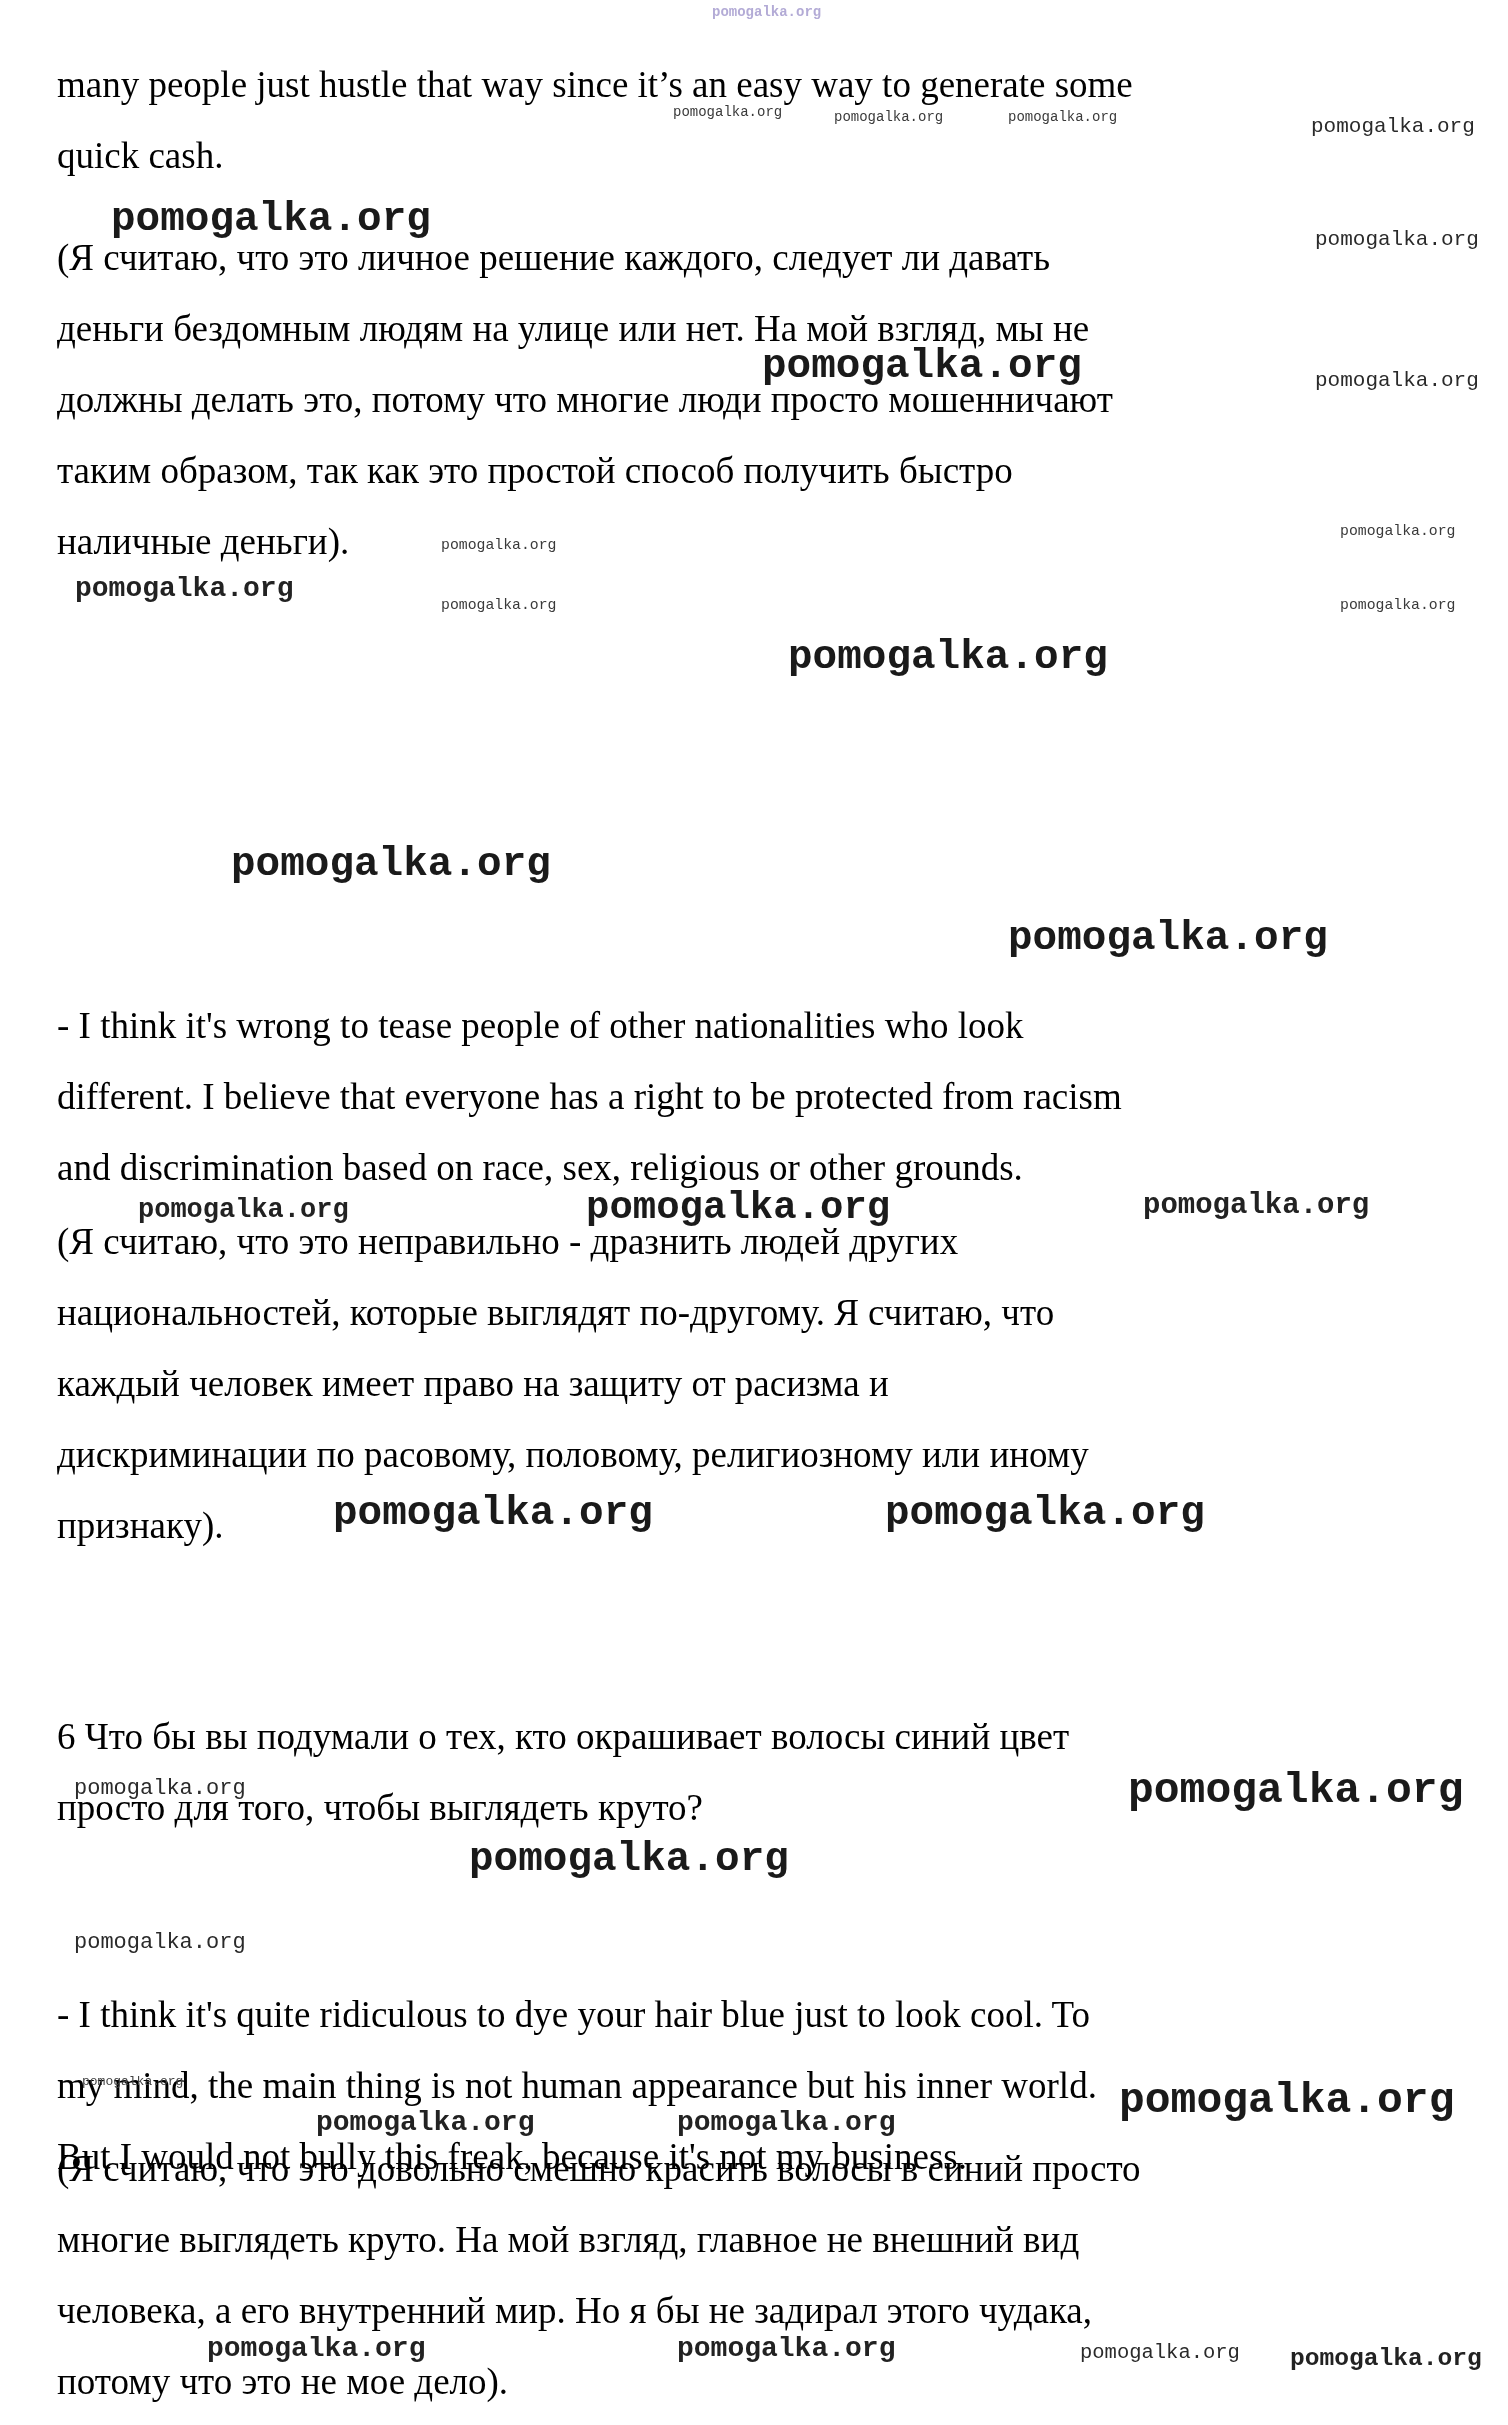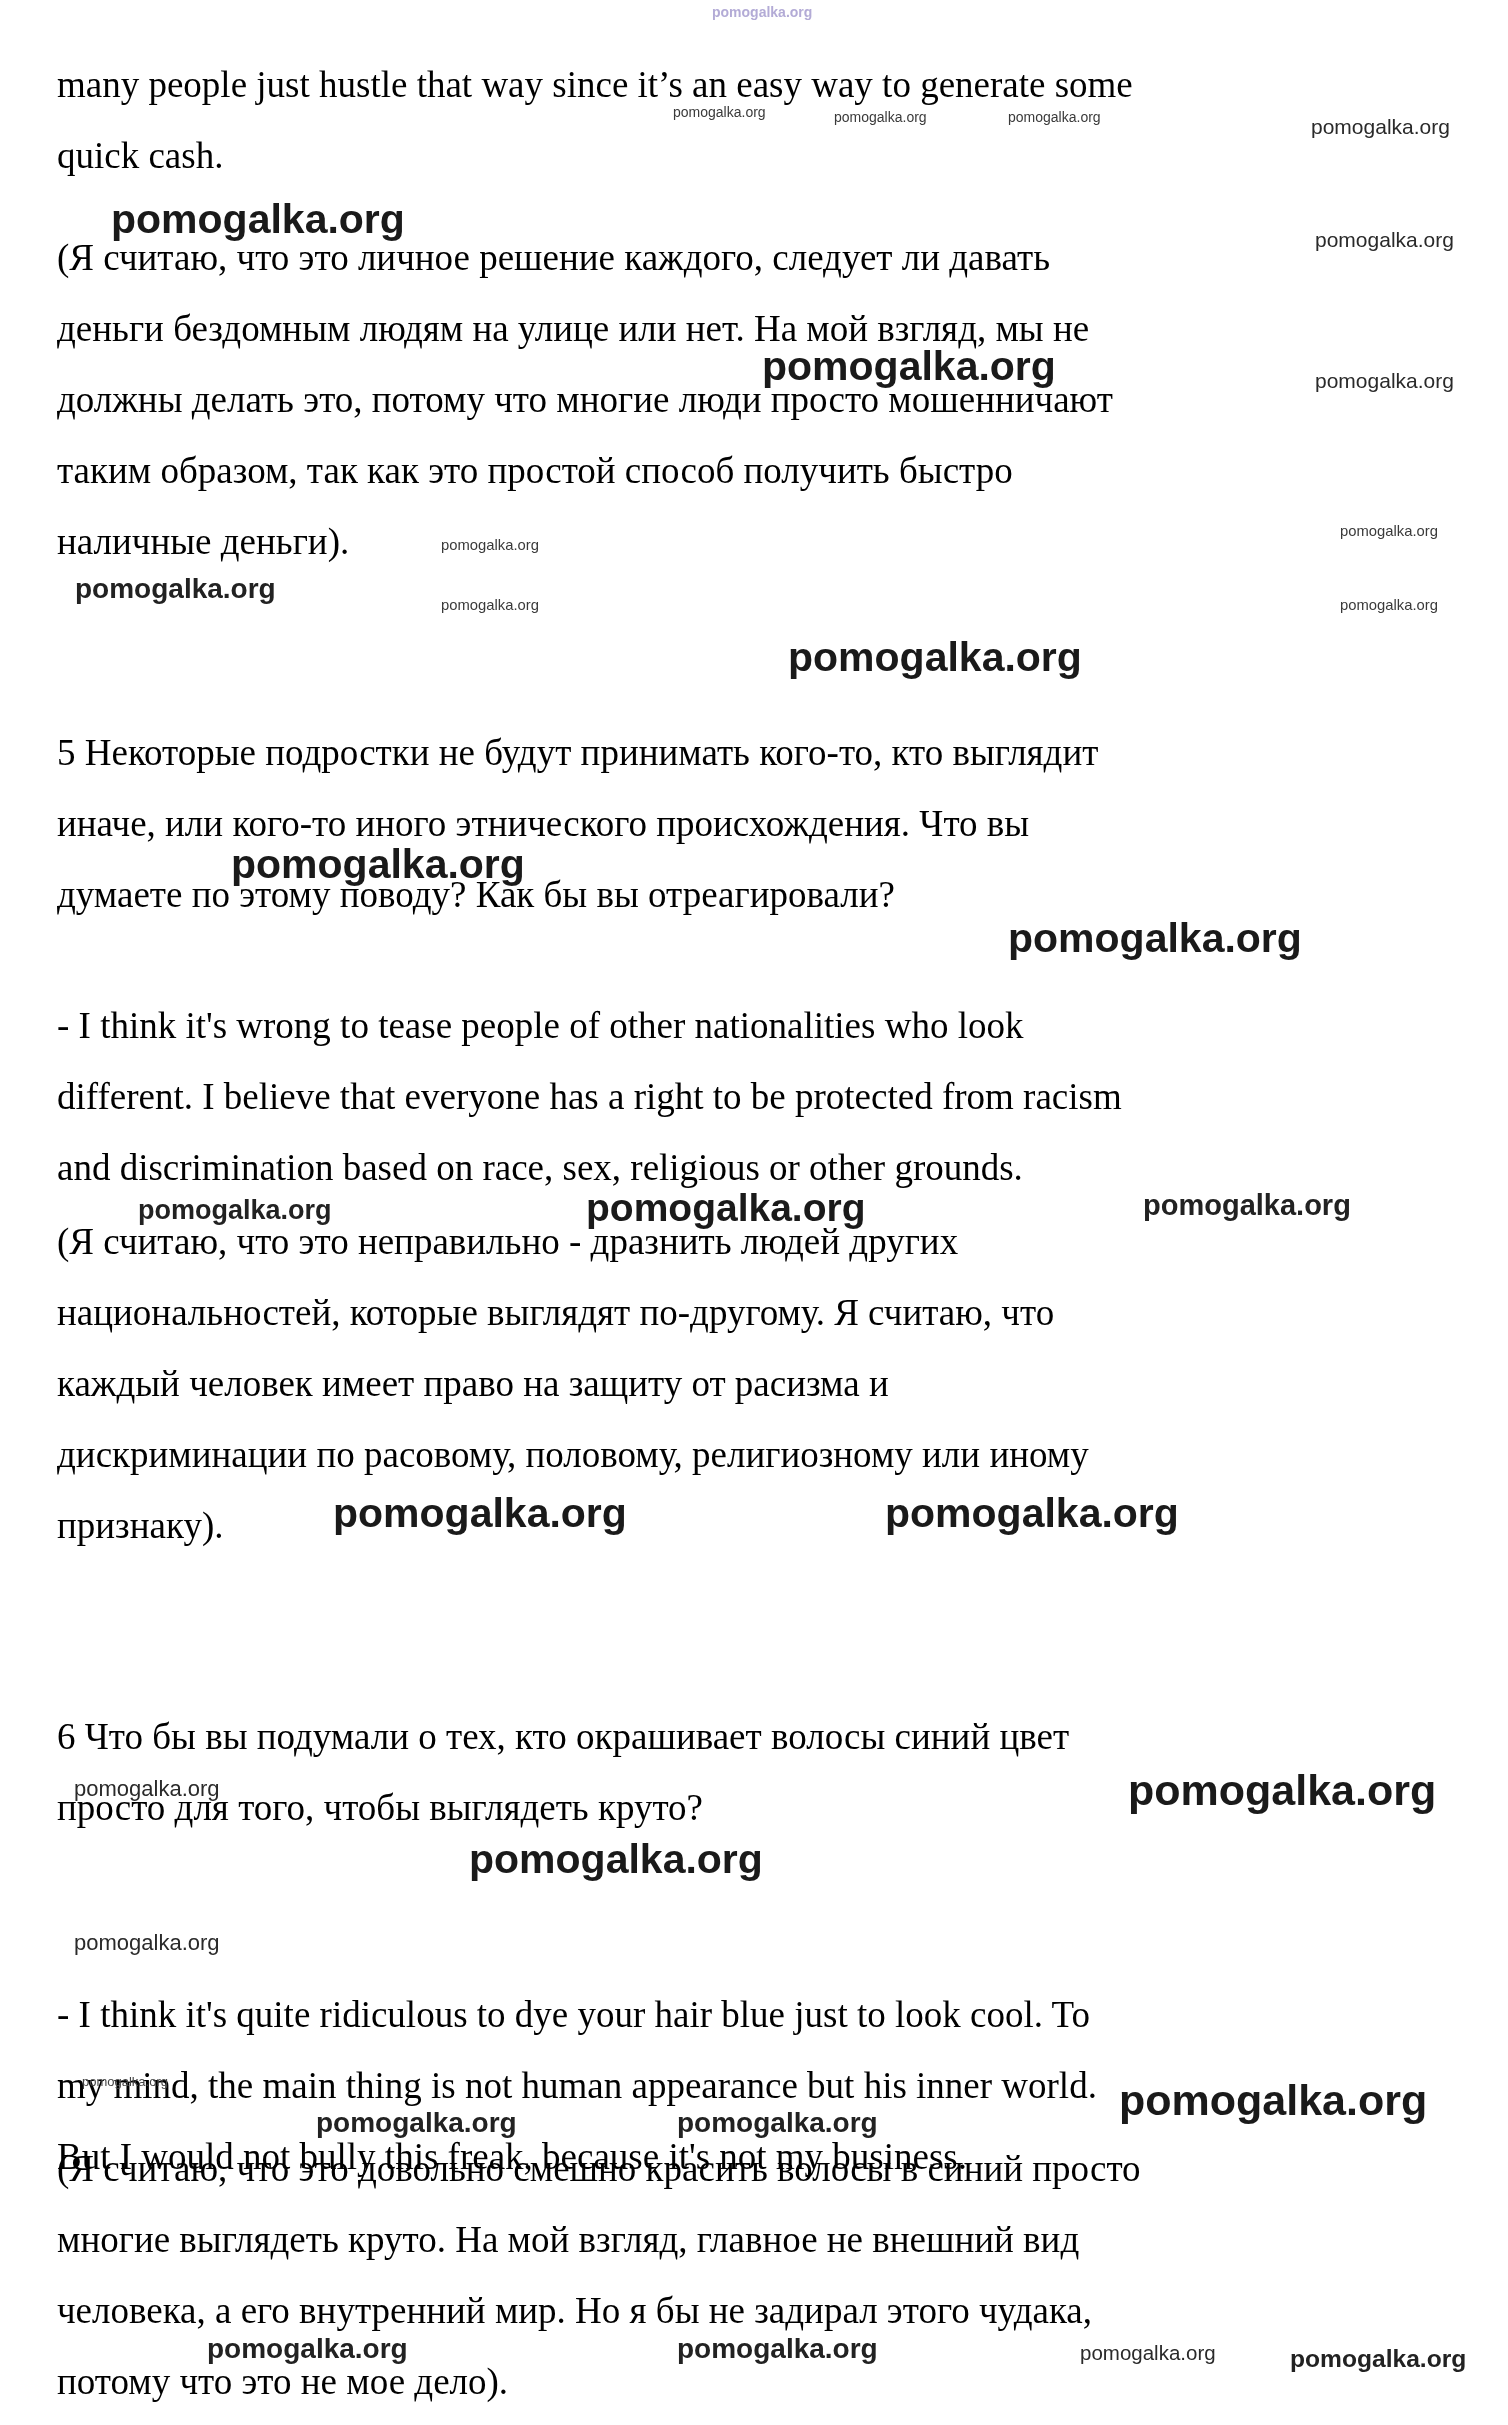--- a/index.html
+++ b/index.html
@@ -25,41 +25,38 @@
     font-family: "Liberation Serif", serif;
     font-size: 37px;
     line-height: 71px;
     color: #000000;
     white-space: pre-line;
     text-align: left;
   }
   .watermark-layer { position: absolute; inset: 0; z-index: 2; pointer-events: none; }
   .watermark {
     position: absolute;
-    font-family: Liberation Sans, sans-serif;
+    font-family: Liberation Mono, monospace;
     white-space: nowrap;
     line-height: 1.1;
   }
 </style>
 </head>
 <body>
 
 <div class="page">
 
   <div class="text-layer">
     <p class="para" style="top:49px" lang="en">many people just hustle that way since it’s an easy way to generate some
 quick cash.</p>
     <p class="para" style="top:222px" lang="ru">(Я считаю, что это личное решение каждого, следует ли давать
 деньги бездомным людям на улице или нет. На мой взгляд, мы не
 должны делать это, потому что многие люди просто мошенничают
 таким образом, так как это простой способ получить быстро
 наличные деньги).</p>
-    <p class="para" style="top:717px" lang="ru">5 Некоторые подростки не будут принимать кого-то, кто выглядит
-иначе, или кого-то иного этнического происхождения. Что вы
-думаете по этому поводу? Как бы вы отреагировали?</p>
     <p class="para" style="top:990px" lang="en">- I think it's wrong to tease people of other nationalities who look
 different. I believe that everyone has a right to be protected from racism
 and discrimination based on race, sex, religious or other grounds.</p>
     <p class="para" style="top:1206px" lang="ru">(Я считаю, что это неправильно - дразнить людей других
 национальностей, которые выглядят по-другому. Я считаю, что
 каждый человек имеет право на защиту от расизма и
 дискриминации по расовому, половому, религиозному или иному
 признаку).</p>
     <p class="para" style="top:1701px" lang="ru">6 Что бы вы подумали о тех, кто окрашивает волосы синий цвет
 просто для того, чтобы выглядеть круто?</p>

